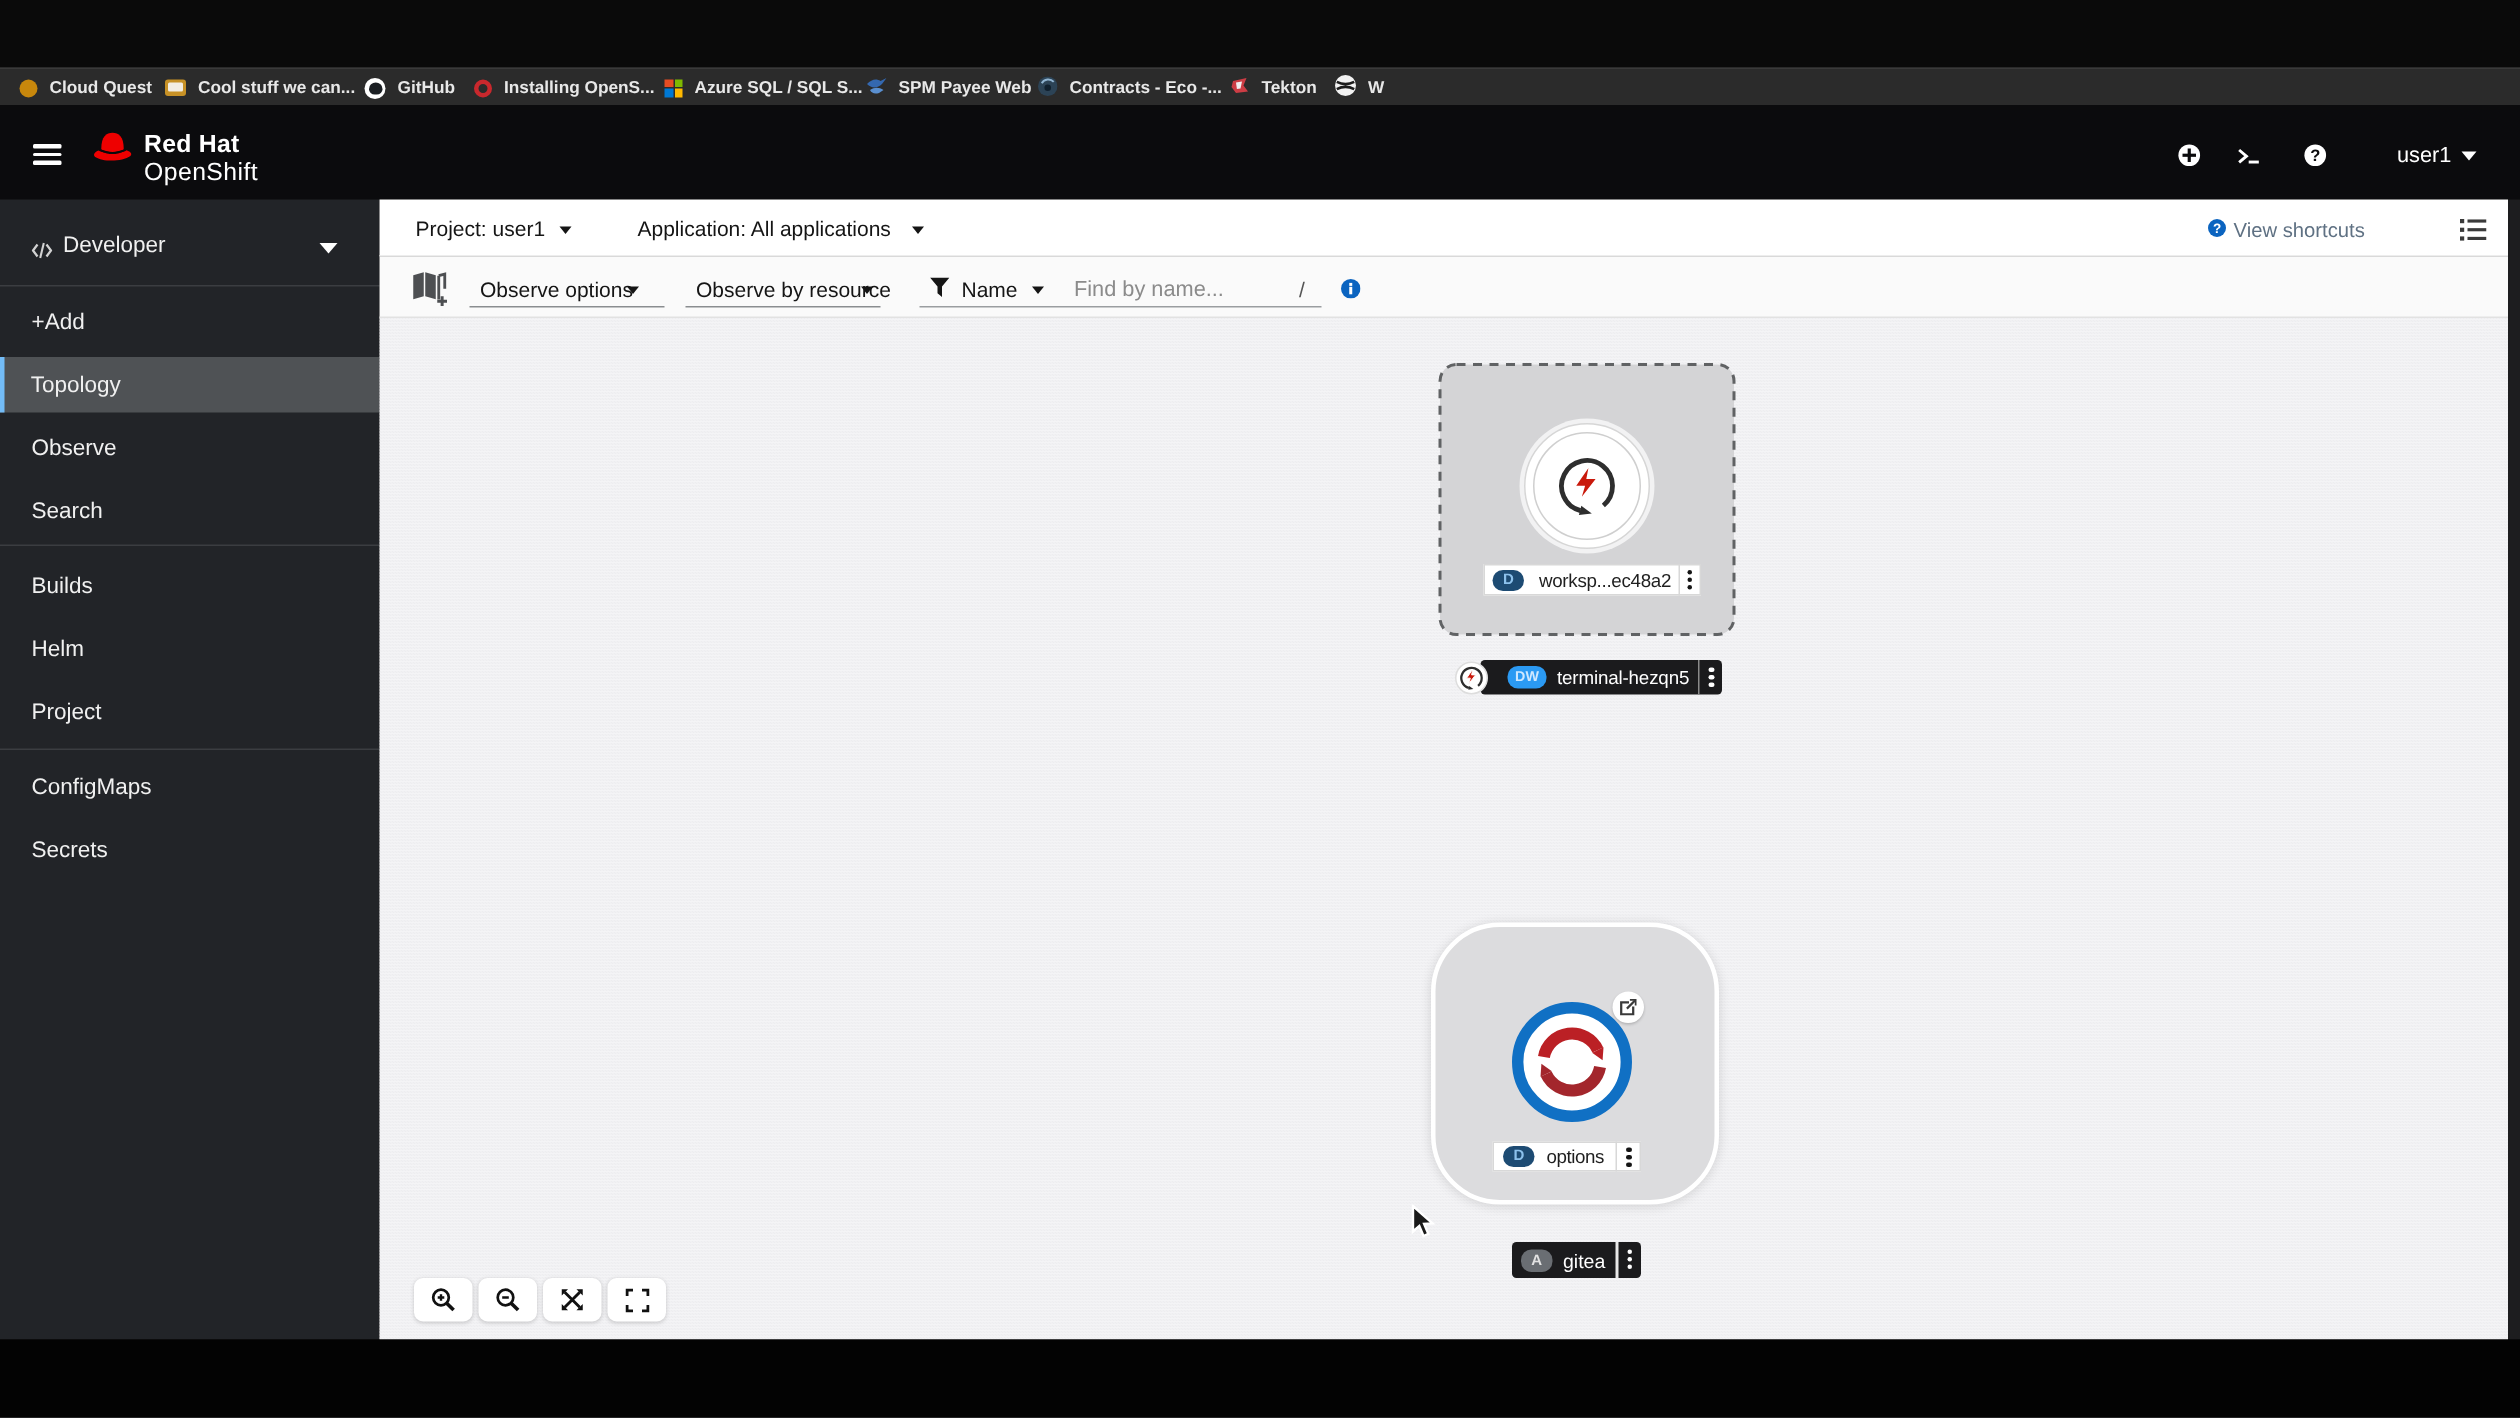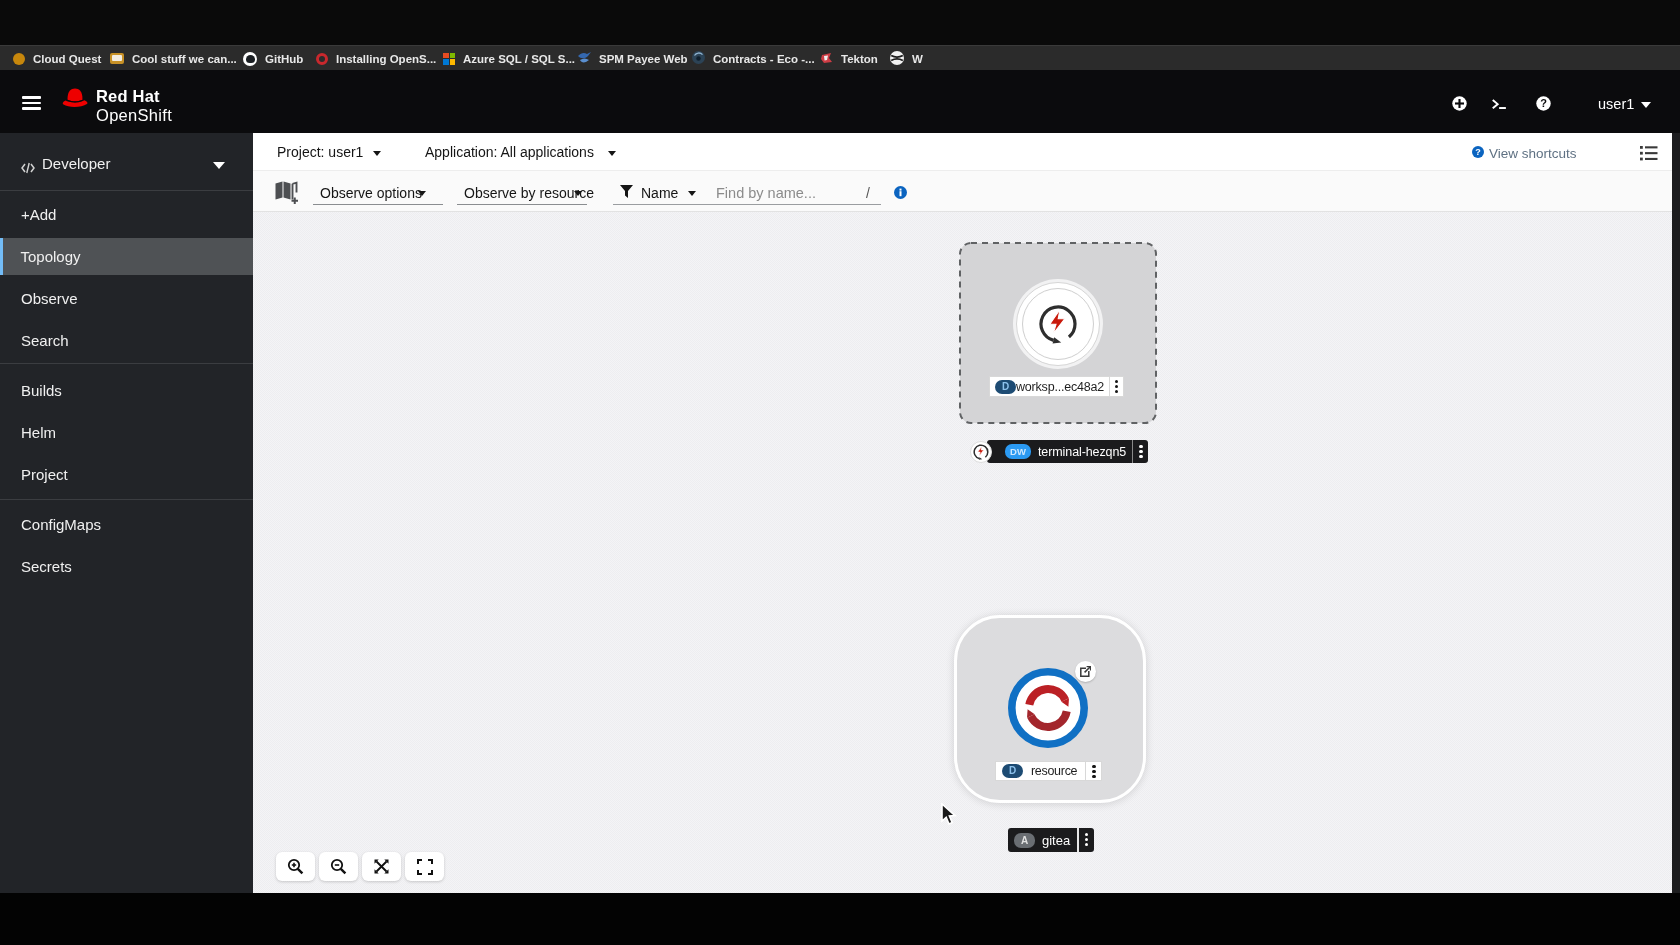--- a/index.html
+++ b/index.html
@@ -209,21 +209,21 @@
   <div class="abs" style="left:1016px; top:282px; width:84px; height:84px; background:#fff; border:1px solid #d6d6d6; border-radius:50%; box-shadow:0 0 0 3px rgba(255,255,255,0.7);"></div>
   <div class="abs" style="left:1022px; top:288px; width:72px; height:72px; border:1px solid #cfcfcf; border-radius:50%;"></div>
   <svg class="abs" style="left:1038px; top:304px;" width="40" height="40" viewBox="0 0 40 40">
     <path d="M 30.93 33.02 A 17 17 0 1 0 15.6 36.42" fill="none" stroke="#2e2e2e" stroke-width="3.2"></path>
     <polygon points="23.2,38.4 14.6,39.4 16.2,33.2" fill="#2e2e2e"></polygon>
     <polygon points="22,5.5 11.8,20.3 18,20.3 15.2,29.8 26.8,14.8 20.2,14.8" fill="#c9190b" stroke="#fff" stroke-width="1.1"></polygon>
   </svg>
 
   <div class="wlabel" style="left:989px; top:376px; height:21px;">
     <span class="badge" style="width:21px; height:14px; line-height:14px; margin-left:5px; background:#1d4b73; color:#8cc1ec; font-size:10px;">D</span>
-    <span style="margin-left:0; letter-spacing:-0.2px;">worksp...ec48a2</span>
+    <span style="margin-left:10px; letter-spacing:-0.2px;">worksp...ec48a2</span>
     <span style="width:1px; height:21px; background:#d8d8d8; margin-left:5px;"></span>
     <span class="kebab" style="height:21px; margin-left:5px; margin-right:4px;">
       <span class="kdot" style="top:4px; background:#151515;"></span>
       <span class="kdot" style="top:9px; background:#151515;"></span>
       <span class="kdot" style="top:14px; background:#151515;"></span>
     </span>
   </div>
 
   <div class="dlabel" style="left:987px; top:440px; height:23px;">
     <span class="badge" style="width:26px; height:15px; line-height:15px; margin-left:18px; background:#2b9af3; color:#cfe8ff; font-size:9.5px;">DW</span>
@@ -252,21 +252,21 @@
   </svg>
   <div class="abs" style="left:1075px; top:661px; width:21px; height:21px; background:#fff; border-radius:50%; box-shadow:0 1px 2px rgba(0,0,0,0.2);"></div>
   <svg class="abs" style="left:1080px; top:666px;" width="11" height="11" viewBox="0 0 11 11">
     <path d="M8.8 5 V10.2 H0.8 V2.2 H6" fill="none" stroke="#3a3a3a" stroke-width="1.5"></path>
     <path d="M4.6 6.4 L10 1" stroke="#3a3a3a" stroke-width="1.5"></path>
     <path d="M6.6 0.4 H10.6 V4.4" fill="none" stroke="#3a3a3a" stroke-width="1.5"></path>
   </svg>
 
   <div class="wlabel" style="left:995px; top:761px; height:20px;">
     <span class="badge" style="width:21px; height:14px; line-height:14px; margin-left:6px; background:#1d4b73; color:#8cc1ec; font-size:10px;">D</span>
-    <span style="margin-left:8px;">resource</span>
+    <span style="margin-left:8px;">options</span>
     <span style="width:1px; height:20px; background:#d8d8d8; margin-left:8px;"></span>
     <span class="kebab" style="height:20px; margin-left:6px; margin-right:5px;">
       <span class="kdot" style="top:3.5px; background:#151515;"></span>
       <span class="kdot" style="top:8.5px; background:#151515;"></span>
       <span class="kdot" style="top:13.5px; background:#151515;"></span>
     </span>
   </div>
 
   <div class="dlabel" style="left:1008px; top:828px; height:24px;">
     <span class="badge" style="width:21px; height:15px; line-height:15px; margin-left:6px; background:#6a6e73; color:#e2e2e2; font-size:10px;">A</span>

